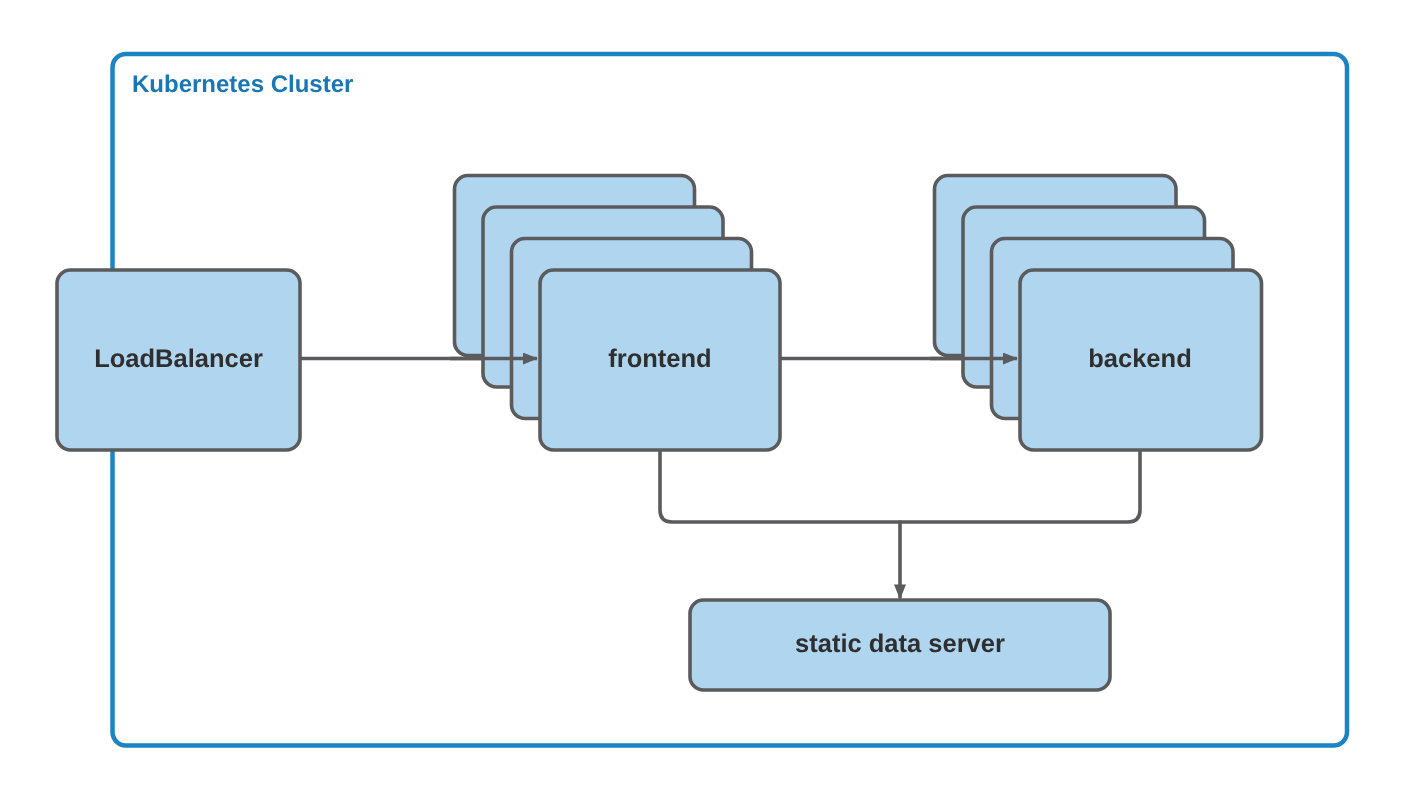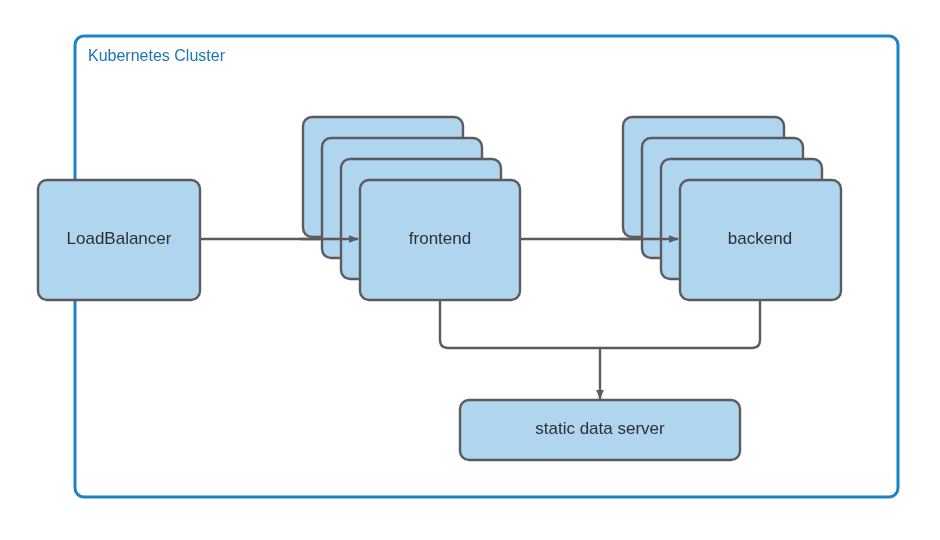--- a/index.html
+++ b/index.html
@@ -13,20 +13,21 @@
     position: relative;
     overflow: hidden;
     font-family: "Liberation Sans", sans-serif;
   }
   #canvas {
     position: absolute;
     left: 0;
     top: 0;
     width: 940px;
     height: 540px;
+    font-weight: bold;
   }
   .diagram-svg {
     position: absolute;
     left: 0;
     top: 0;
     width: 940px;
     height: 540px;
   }
   .node-label {
     font-family: "Liberation Sans", sans-serif;

